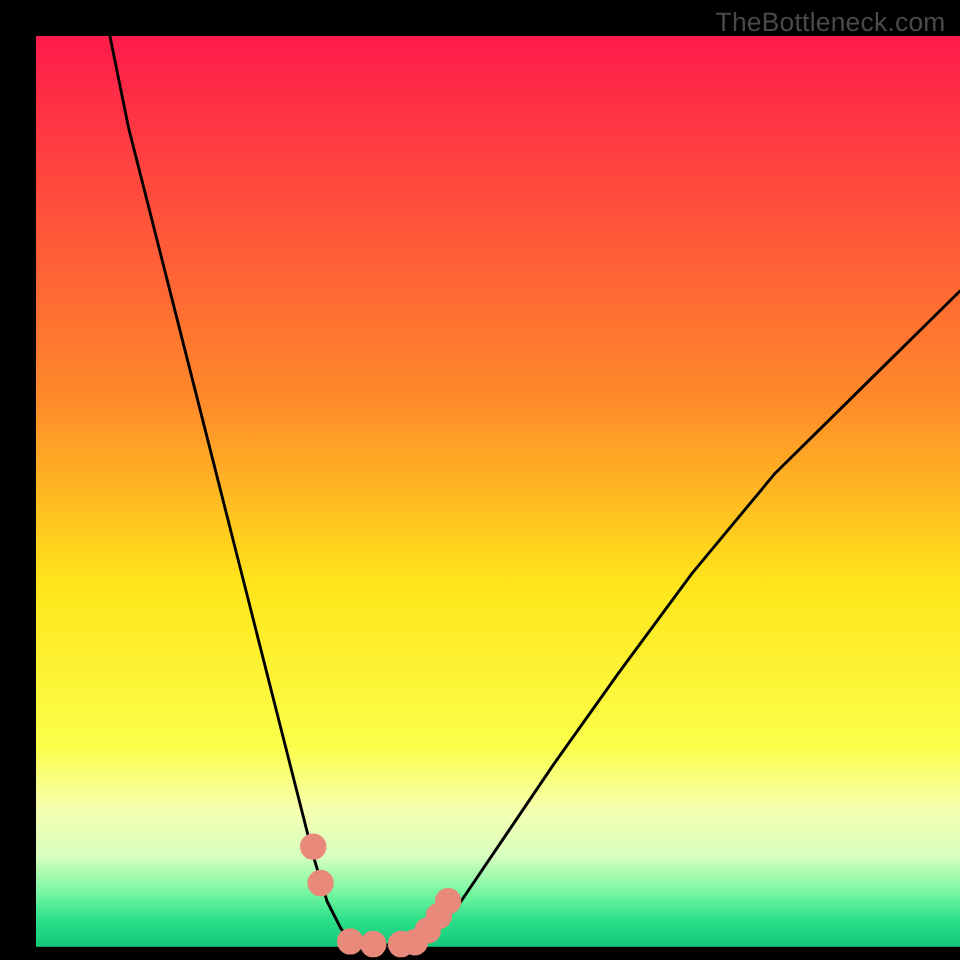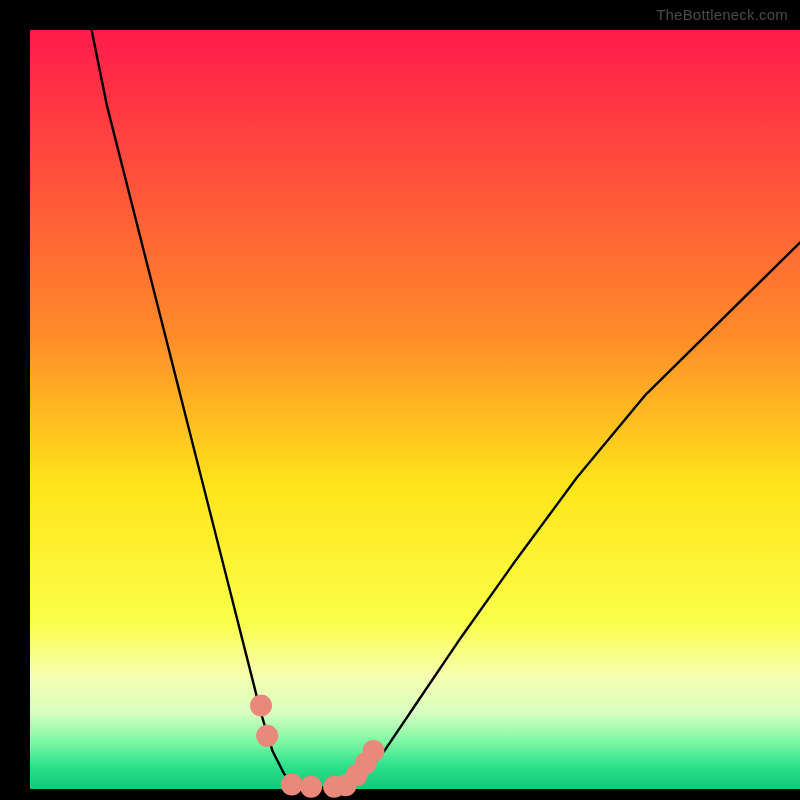--- a/index.html
+++ b/index.html
@@ -15,21 +15,21 @@
     position: relative;
     width: 800px;
     height: 800px;
   }
   .watermark {
     position: absolute;
     top: 6px;
     right: 12px;
     z-index: 10;
     color: #4a4a4a;
-    font-size: 15px;
+    font-size: 22px;
     font-weight: 500;
     letter-spacing: 0.2px;
     user-select: none;
   }
   svg { display: block; }
 </style>
 </head>
 <body>
 
 <div class="canvas-wrap">

